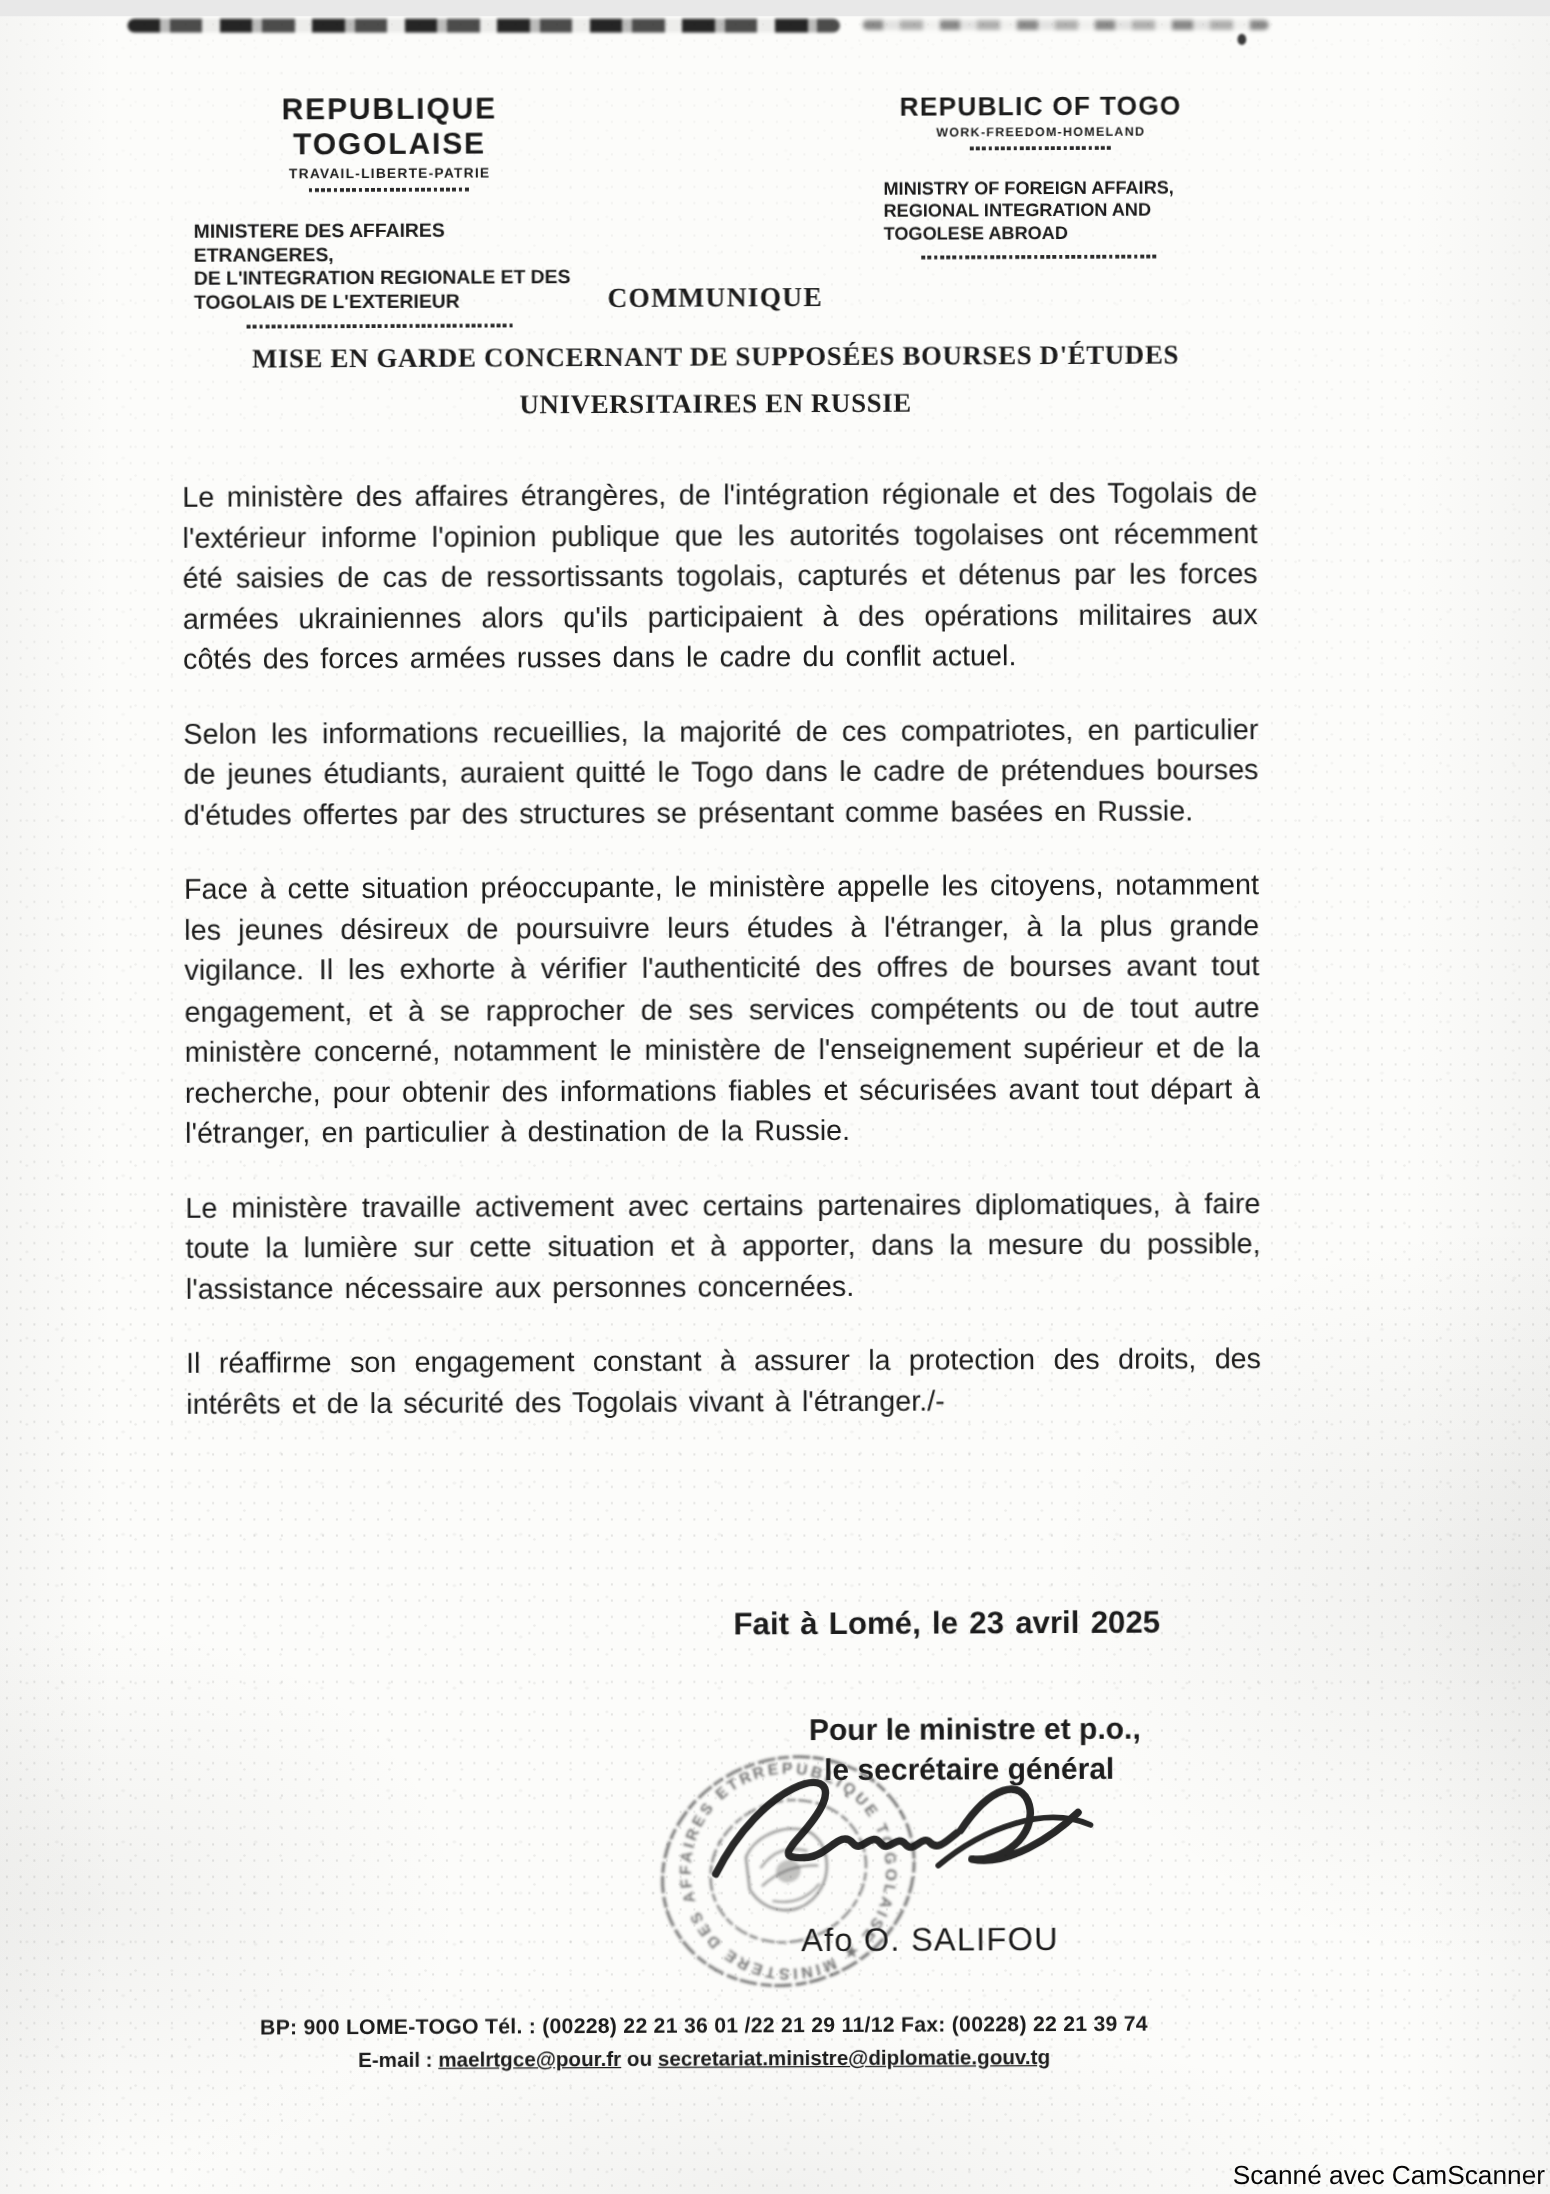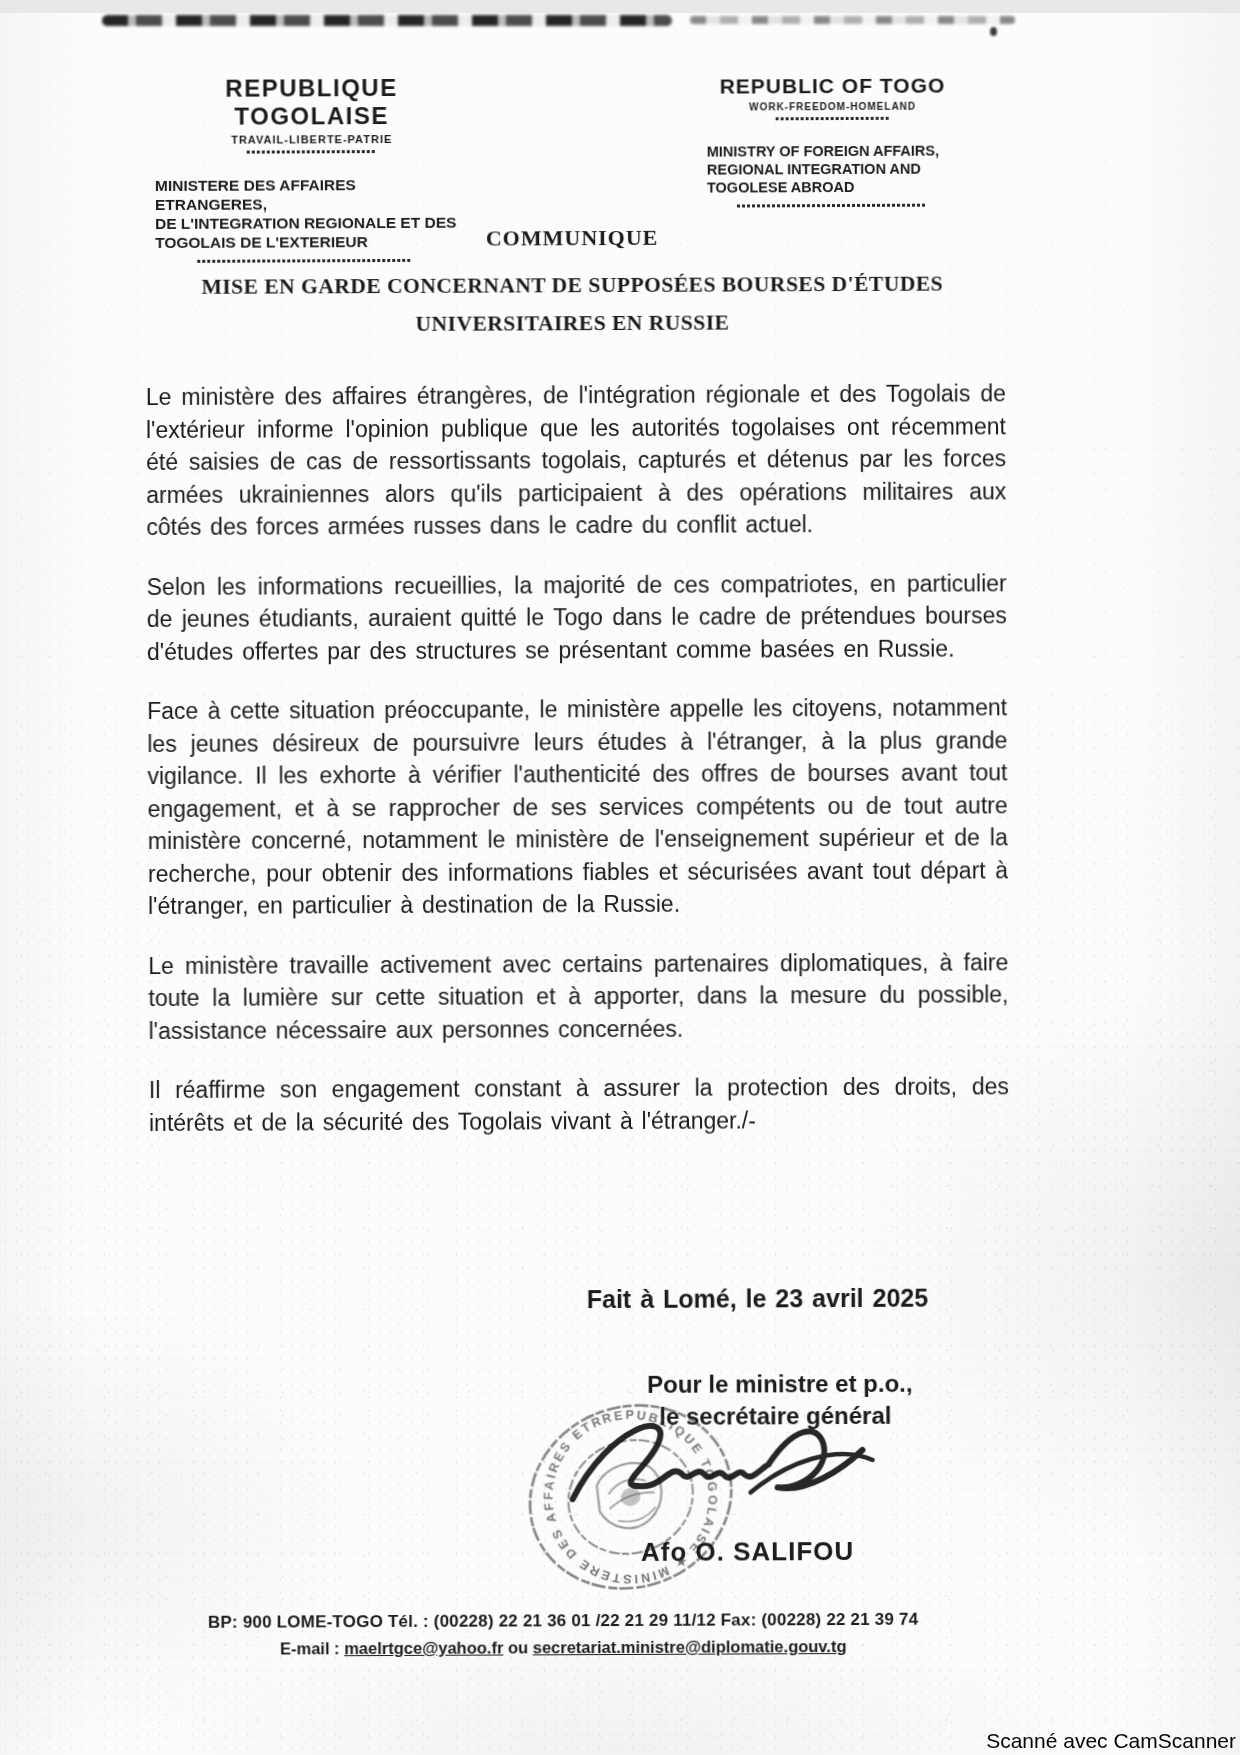--- a/index.html
+++ b/index.html
@@ -62,21 +62,21 @@
 
   
   .body-text{position:absolute;top:366px;left:148px;width:860px;
     font-size:23px;line-height:32.5px;text-align:justify;}
   .body-text p{margin:0 0 27px 0;word-spacing:2.5px;}
 
   .dateline{position:absolute;top:1272px;left:585px;font-size:25px;font-weight:bold;word-spacing:2px;}
 
   .sig-head{position:absolute;top:1356px;left:645px;font-size:24px;font-weight:bold;line-height:32px;}
   .sig-head .l2{margin-left:12px;font-weight:bold;}
-  .sig-name{position:absolute;top:1524px;left:638px;font-size:26px;font-weight:bold;letter-spacing:1px;}
+  .sig-name{position:absolute;top:1524px;left:638px;font-size:26px;font-weight:normal;letter-spacing:1px;}
 
   .stamp{position:absolute;top:1362px;left:488px;opacity:.78;}
   .signature-svg{position:absolute;top:1388px;left:552px;opacity:.92;}
 
   
   .footer{position:absolute;top:1598px;left:0;width:1120px;text-align:center;font-weight:bold;}
   .f1{font-size:17px;letter-spacing:.2px;}
   .f2{font-size:16.5px;margin-top:7px;}
   .f2 .email{text-decoration:underline;}
 
@@ -164,21 +164,21 @@
         <path d="M 196 92 C 232 62, 282 44, 318 60" stroke-width="4.5"></path>
       </g>
     </svg>
 
     <div class="sig-name">Afo O. SALIFOU</div>
 
     <div class="footer">
       <div class="f1">BP: 900 LOME-TOGO Tél. : (00228) 22 21 36 01 /22 21 29 11/12 Fax: (00228) 22 21 39 74</div>
       <div class="f2">
         <span>E-mail :</span>
-        <span class="email">maelrtgce@yahoo.fr</span>
+        <span class="email">maelrtgce@pour.fr</span>
         <span>ou</span>
         <span class="email">secretariat.ministre@diplomatie.gouv.tg</span>
       </div>
     </div>
 
   </div>
 
   <div class="camscanner">Scanné avec CamScanner</div>
 
   <div class="grain"></div>

